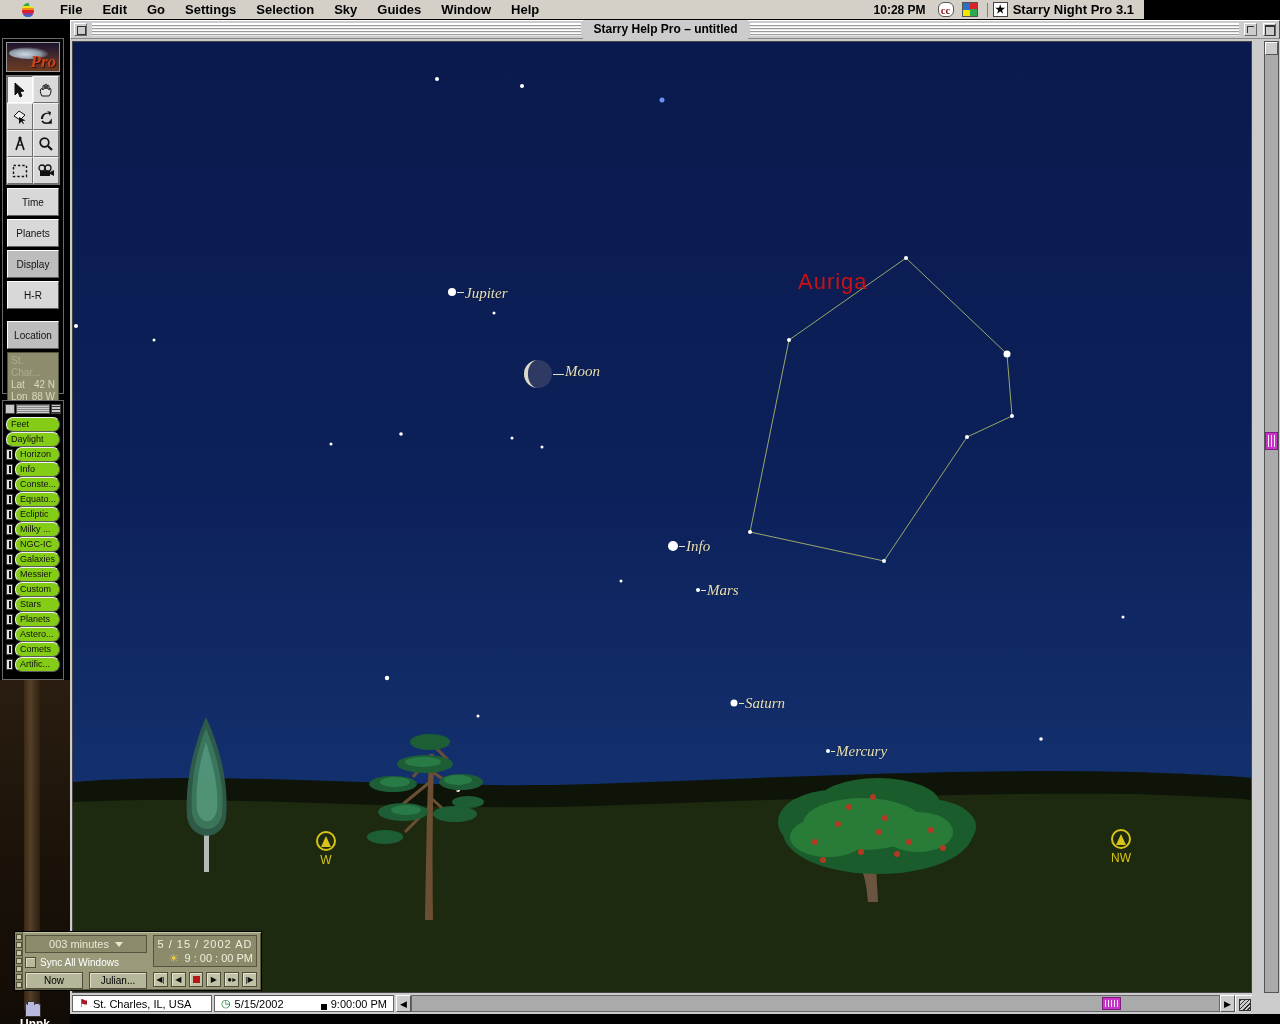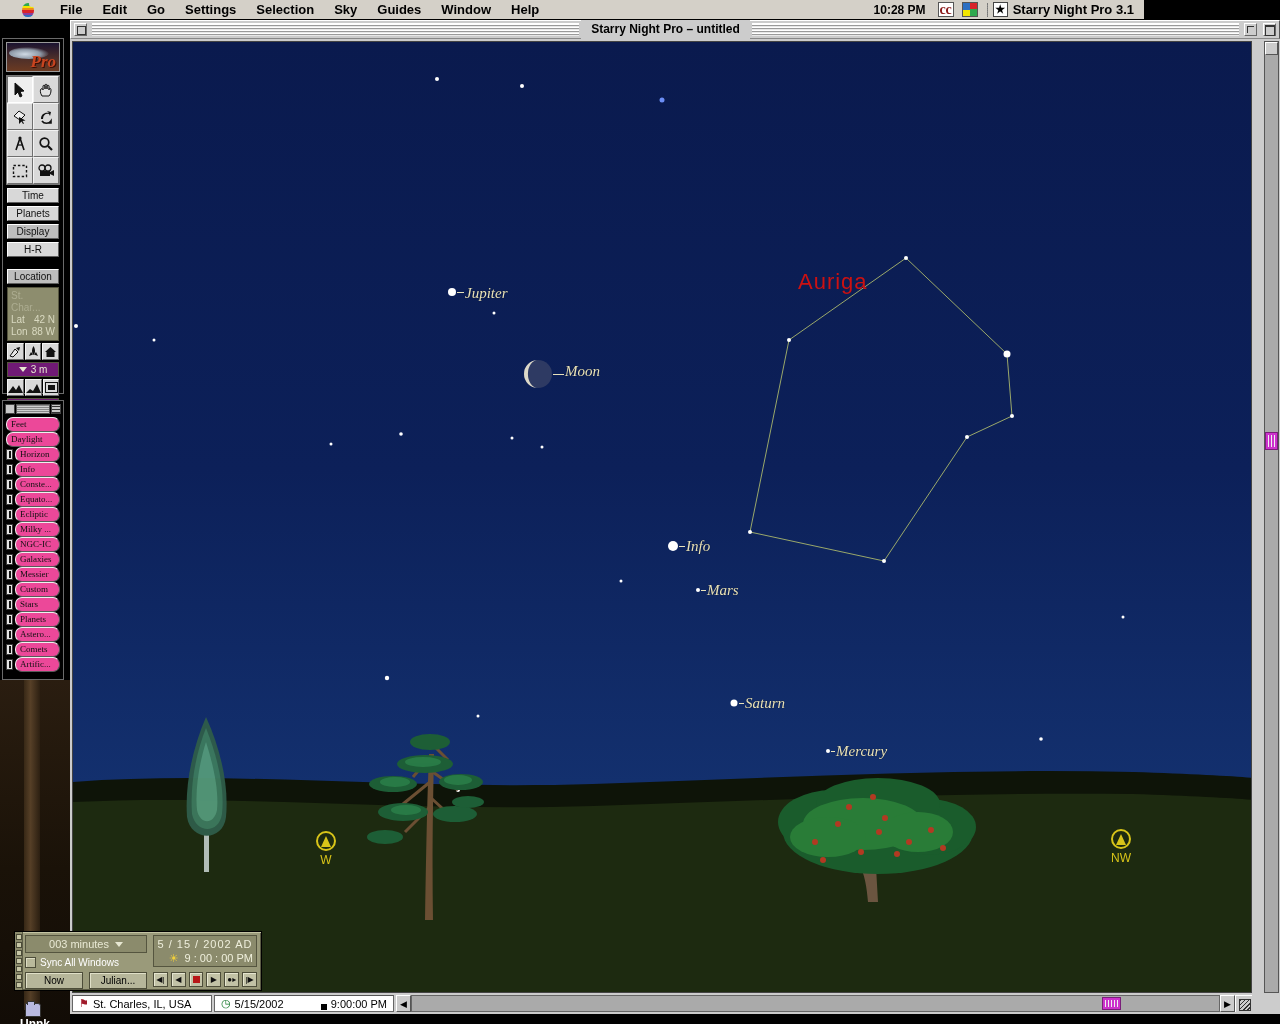--- a/index.html
+++ b/index.html
@@ -32,22 +32,22 @@
     content:"";position:absolute;right:1px;top:-1px;width:6px;height:6px;
     border-radius:50%;background:#d4d0c8;
   }
   .menu-item{ padding:0 10px; line-height:19px; cursor:default; white-space:nowrap;}
   #menubar .mb-right{
     margin-left:auto;display:flex;align-items:center;padding-right:4px;
   }
   .mb-clock{font-size:12px;font-weight:bold;padding:0 8px;}
   .mb-icon{width:16px;height:15px;margin:0 4px;border:1px solid #555;}
   .mb-icon.cc{
-    background:#fff;color:#8b1a1a;font-size:14px;font-weight:bold;
-    display:flex;align-items:center;justify-content:center;font-family:"Liberation Serif",serif;
+    background:#fff;color:#8b1a1a;font-size:11px;font-weight:bold;
+    display:flex;align-items:center;justify-content:center;font-family:"Liberation Serif",serif;border-radius:6px;
   }
   .mb-icon.puzzle{
     background:conic-gradient(from 0deg,#d8232a 0 25%,#2fa84f 0 50%,#f2e600 0 75%,#2b6fc2 0 100%);
   }
   .mb-sep{width:1px;height:14px;background:#888;margin:0 5px;
      border-left:1px dotted #777;}
   .mb-app-icon{width:15px;height:15px;background:#fff;border:1px solid #444;
      display:flex;align-items:center;justify-content:center;font-size:11px;color:#000;}
   .mb-app-name{font-size:13px;font-weight:bold;padding:0 6px 0 5px;}
 
@@ -199,21 +199,21 @@
   }
   .tool{
     height:27px;background:#d9d9d9;
     border:1px solid #f2f2f2;border-right-color:#6f6f6f;border-bottom-color:#6f6f6f;
     display:flex;align-items:center;justify-content:center;font-size:15px;color:#111;
     position:relative;
   }
   .tool.sel{background:#efefef;border:1px solid #6f6f6f;border-right-color:#fff;border-bottom-color:#fff;}
   .tool svg{display:block;}
   .pbtn{
-    margin:3px 4px;height:15px;background:#bdbdbd;
+    margin:3px 4px;height:28px;background:#bdbdbd;
     border:1px solid #fdfdfd;border-right-color:#5e5e5e;border-bottom-color:#5e5e5e;
     display:flex;align-items:center;justify-content:center;
     font-size:10px;color:#111;font-family:"Liberation Sans",sans-serif;
   }
   .pbtn.hi{background:#d8d8d8;}
   .loc-box{
     margin:2px 4px;background:#8d8d6e;border:1px solid #55553f;
     padding:2px 3px;color:#d9d9c0;font-size:10px;line-height:12px;
     font-family:"Liberation Sans",sans-serif;
   }
@@ -257,24 +257,24 @@
     background-image:repeating-linear-gradient(0deg,#333 0 1px,#c8c8c8 1px 3px);}
   .tgl{
     margin:1px 3px;height:14px;display:flex;align-items:center;
   }
   .tgl .sw{
     width:7px;height:11px;background:#e6e6e6;border:1px solid #3a3a3a;margin-right:2px;
     flex:0 0 auto;
   }
   .tgl .sw i{display:block;width:2px;height:7px;background:#111;margin:1px auto;}
   .tgl .cap{
-    flex:1;height:15px;background:#ec4899;border-radius:7px;
+    flex:1;height:15px;background:#84cc16;border-radius:7px;
     border:1px solid #f0f0f0;border-right-color:#5a5a5a;border-bottom-color:#5a5a5a;
     color:#111;font-size:9px;display:flex;align-items:center;padding-left:4px;
-    font-family:Liberation Serif, serif;white-space:nowrap;overflow:hidden;
+    font-family:Liberation Sans, sans-serif;white-space:nowrap;overflow:hidden;
   }
   .tgl.nosw{padding-left:0;}
   .tgl.nosw .cap{margin-left:0;}
 
   
   #timepal{
     position:absolute;left:14px;top:931px;width:248px;height:60px;
     background:#9a9a7a;border:1px solid #000;
     box-shadow:inset 1px 1px 0 #c3c3a2, inset -1px -1px 0 #5c5c45;
   }
@@ -372,21 +372,21 @@
 
 <div id="deskstrip">
   <div class="bark"></div>
 </div>
 
 <div id="snwin">
 
   <div id="titlebar">
     <div class="tb-btn c"></div>
     <div class="tb-stripes"></div>
-    <div class="tb-title">Starry Night Pro – untitled</div>
+    <div class="tb-title">Starry Help Pro – untitled</div>
     <div class="tb-stripes"></div>
     <div class="tb-btn z"></div>
     <div class="tb-btn grow"></div>
   </div>
 
   <div id="skywrap">
     <div id="sky">
       <div class="sky-grad"></div>
 
       <svg width="1180" height="952" style="position:absolute;left:0;top:0;">

